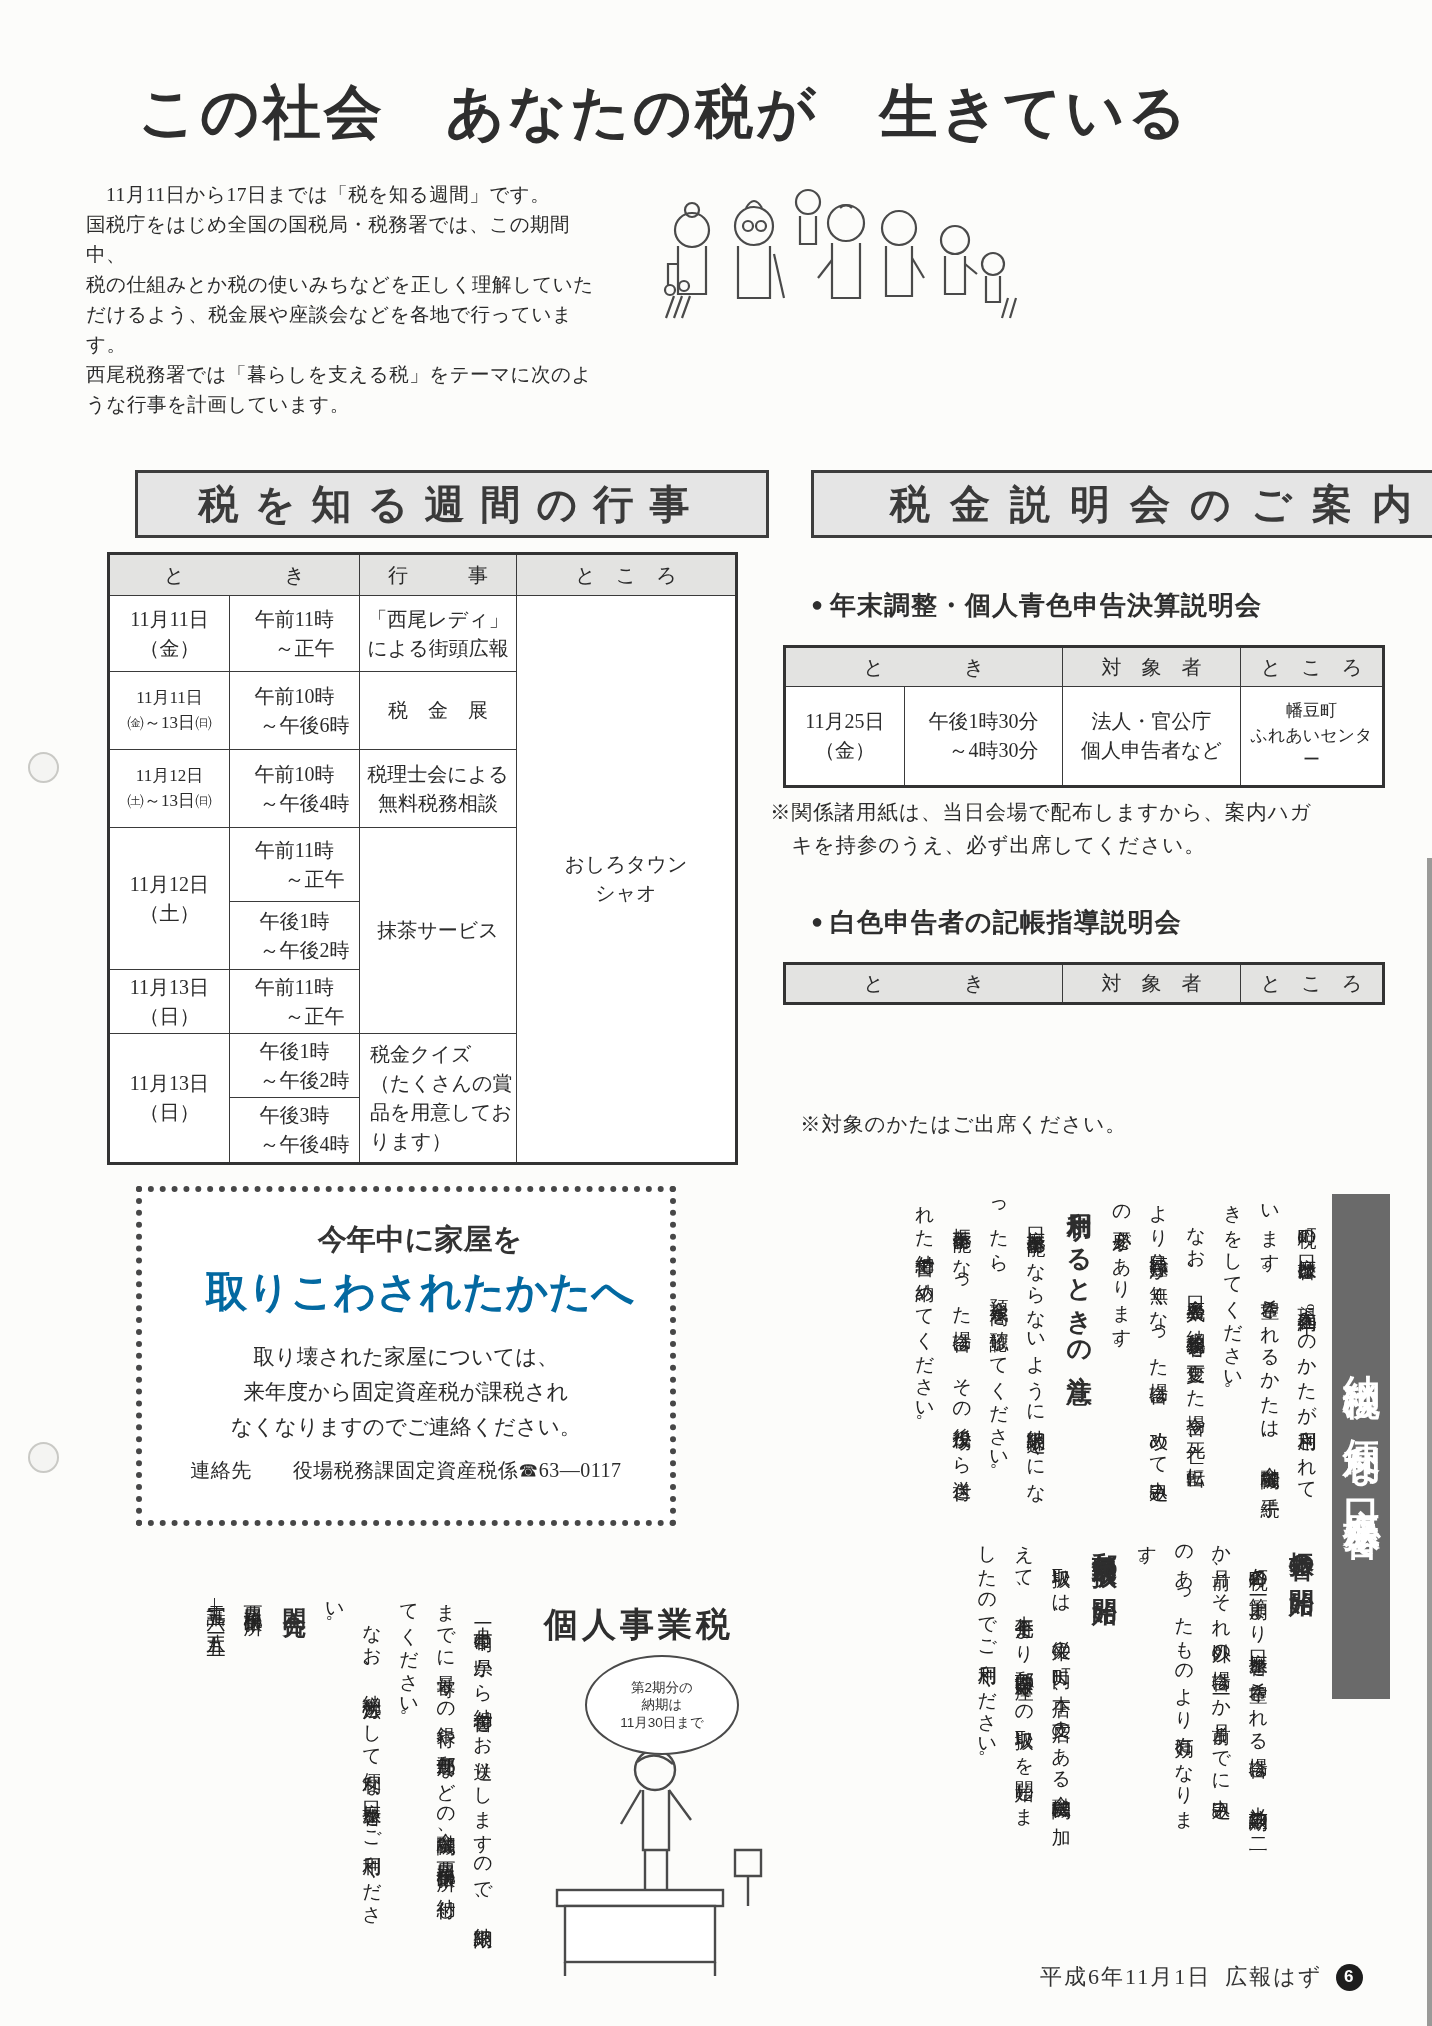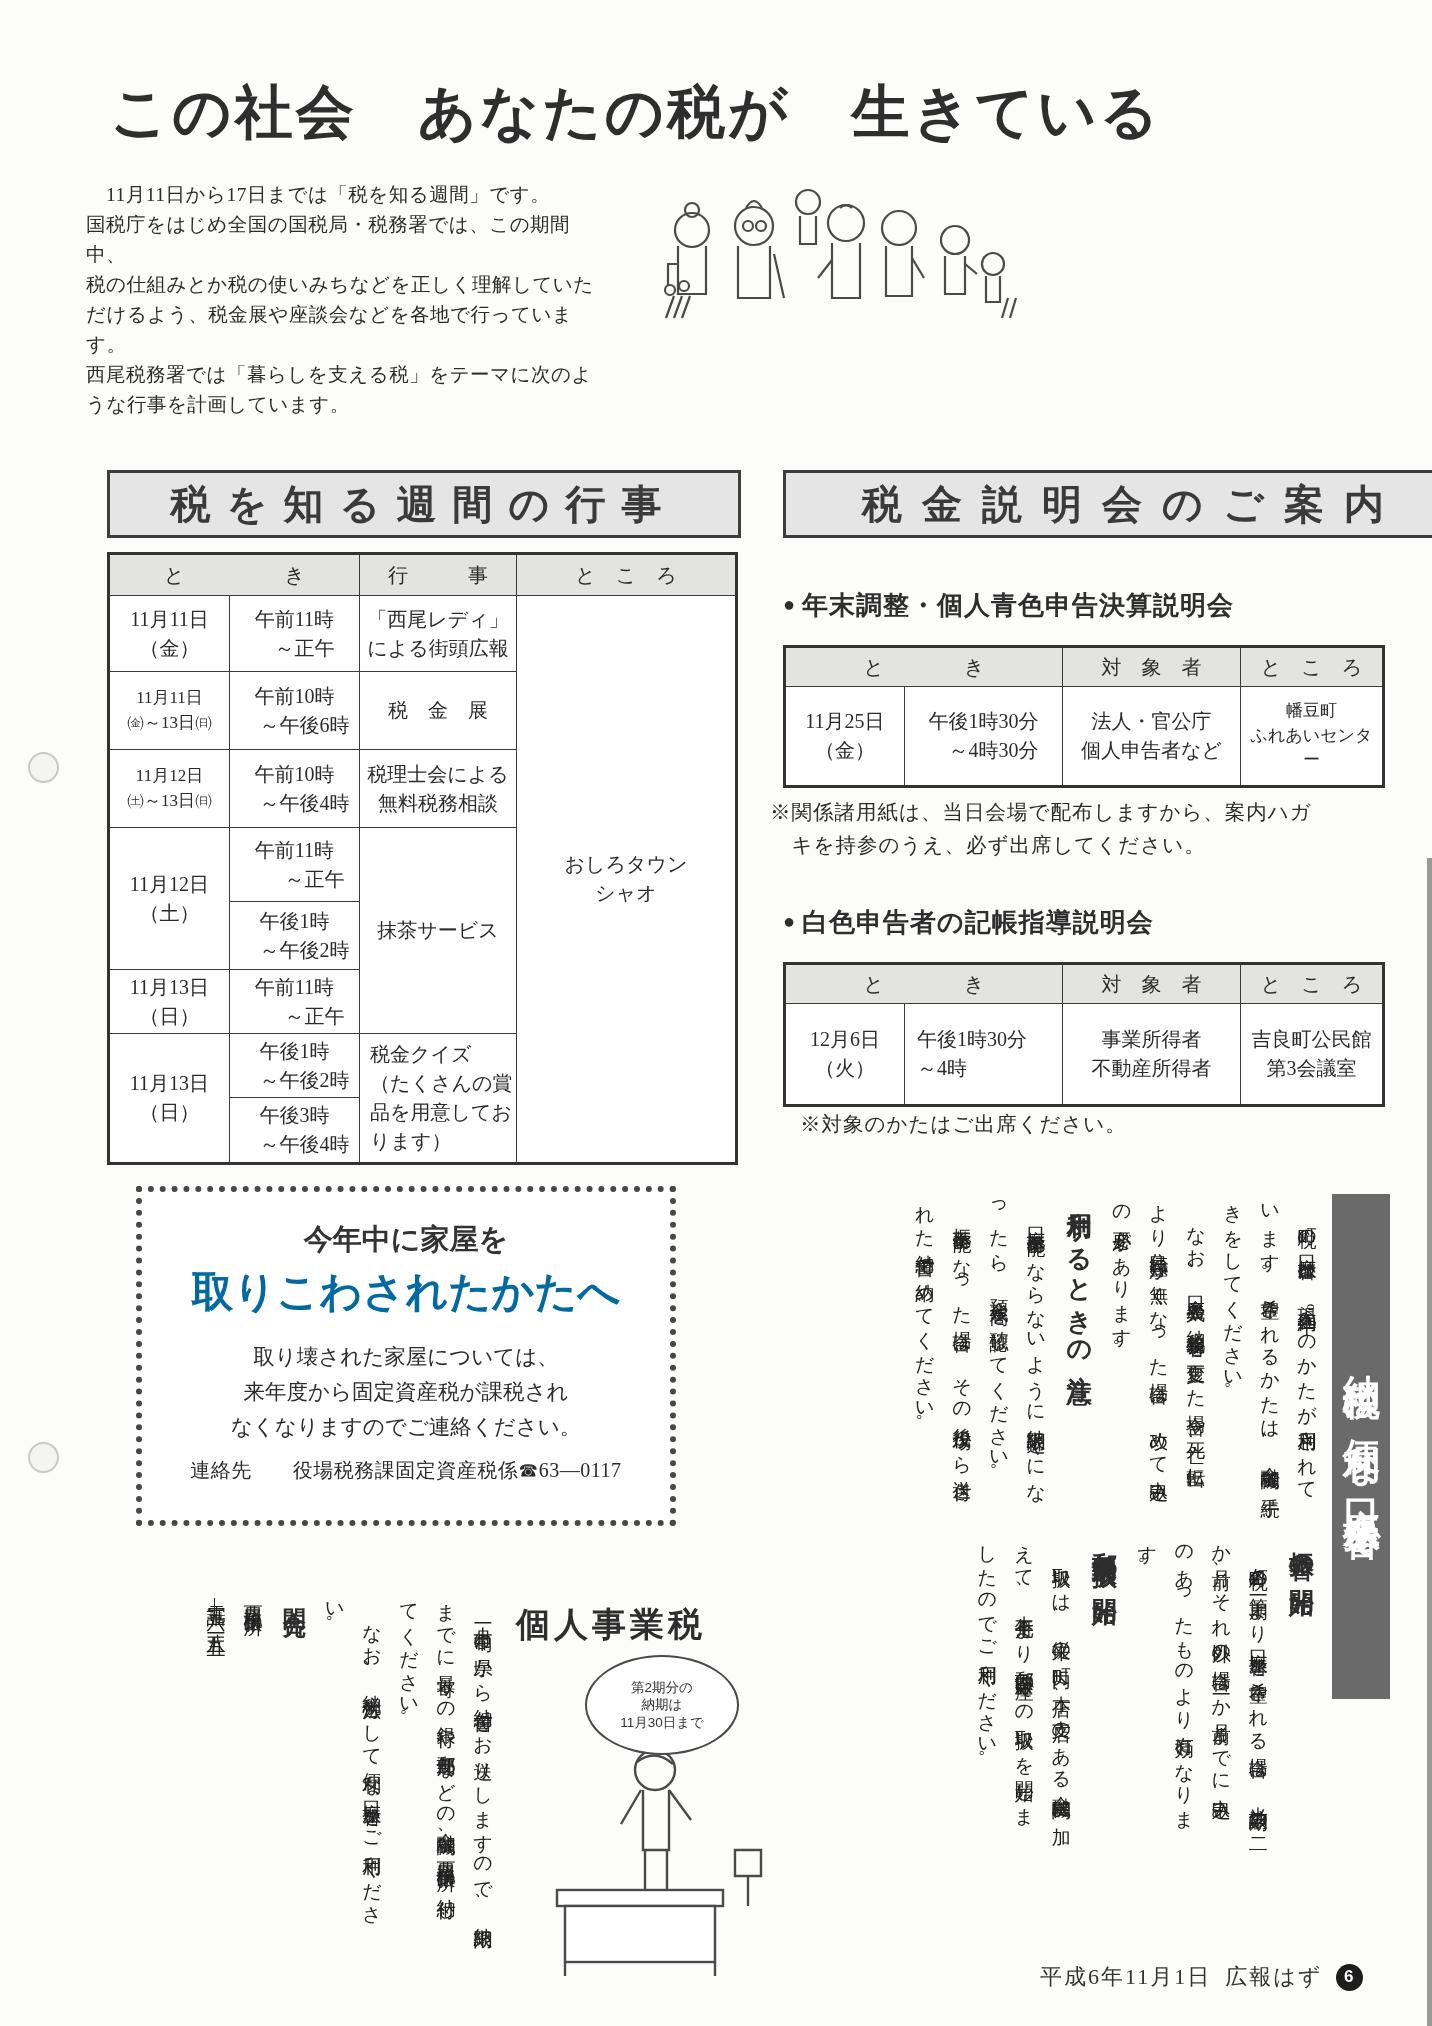--- a/index.html
+++ b/index.html
@@ -1,19 +1,19 @@
 <!DOCTYPE html>
 <html><head>
 <meta charset="utf-8">
 <style>
   html,body{margin:0;padding:0;background:#e8e8e6;}
   .page{position:relative;width:1432px;height:2026px;background:#fcfcfa;overflow:hidden;
         font-family:"Liberation Serif","DejaVu Serif",serif;color:#2b2b2b;}
   .abs{position:absolute;}
-  .gothic{font-family:"Liberation Sans","DejaVu Sans",sans-serif;}
+  .gothic{font-family:"Liberation Sans","DejaVu Sans",sans-serif;margin-left:28px;}
   .ml{white-space:pre-line;}
   
   .main-title{left:110px;top:74px;width:1200px;font-size:58px;font-weight:bold;
               letter-spacing:3px;color:#2e2e2e;}
   .intro{left:86px;top:180px;width:520px;font-size:19.5px;line-height:30px;letter-spacing:0.5px;}
   
   .titlebox{border:3px solid #3d3d3d;background:#e5e5e5;display:flex;align-items:center;
             justify-content:center;font-weight:bold;color:#3a3a3a;font-size:40px;}
   .tb-left{left:107px;top:470px;width:628px;height:62px;letter-spacing:16px;}
   .tb-right{left:783px;top:470px;width:604px;height:62px;letter-spacing:20px;padding-left:45px;}
@@ -234,30 +234,20 @@
         <col style="width:158px">
         <col style="width:178px">
         <col style="width:143px">
       </colgroup>
     <tbody>
         <tr style="height:40px">
       <th colspan="2">と　　　　き</th>
       <th>対　象　者</th>
       <th>と　こ　ろ</th>
     </tr>
-    <tr style="height:102px">
-      <td class="ml">12月6日
-（火）</td>
-      <td class="ml" style="text-align:left;padding-left:12px;">午後1時30分
-～4時</td>
-      <td class="ml">事業所得者
-不動産所得者</td>
-      <td class="ml">吉良町公民館
-第3会議室</td>
-    </tr>
   </tbody>
     </table>
 
   <div class="abs note" style="left:800px;top:1108px;width:560px;">※対象のかたはご出席ください。</div>
 
   <div class="abs demo-box">
     <div class="demo-t1 gothic">今年中に家屋を</div>
     <div class="demo-t2 gothic">取りこわされたかたへ</div>
     <div class="demo-body ml">取り壊された家屋については、
 来年度から固定資産税が課税され

